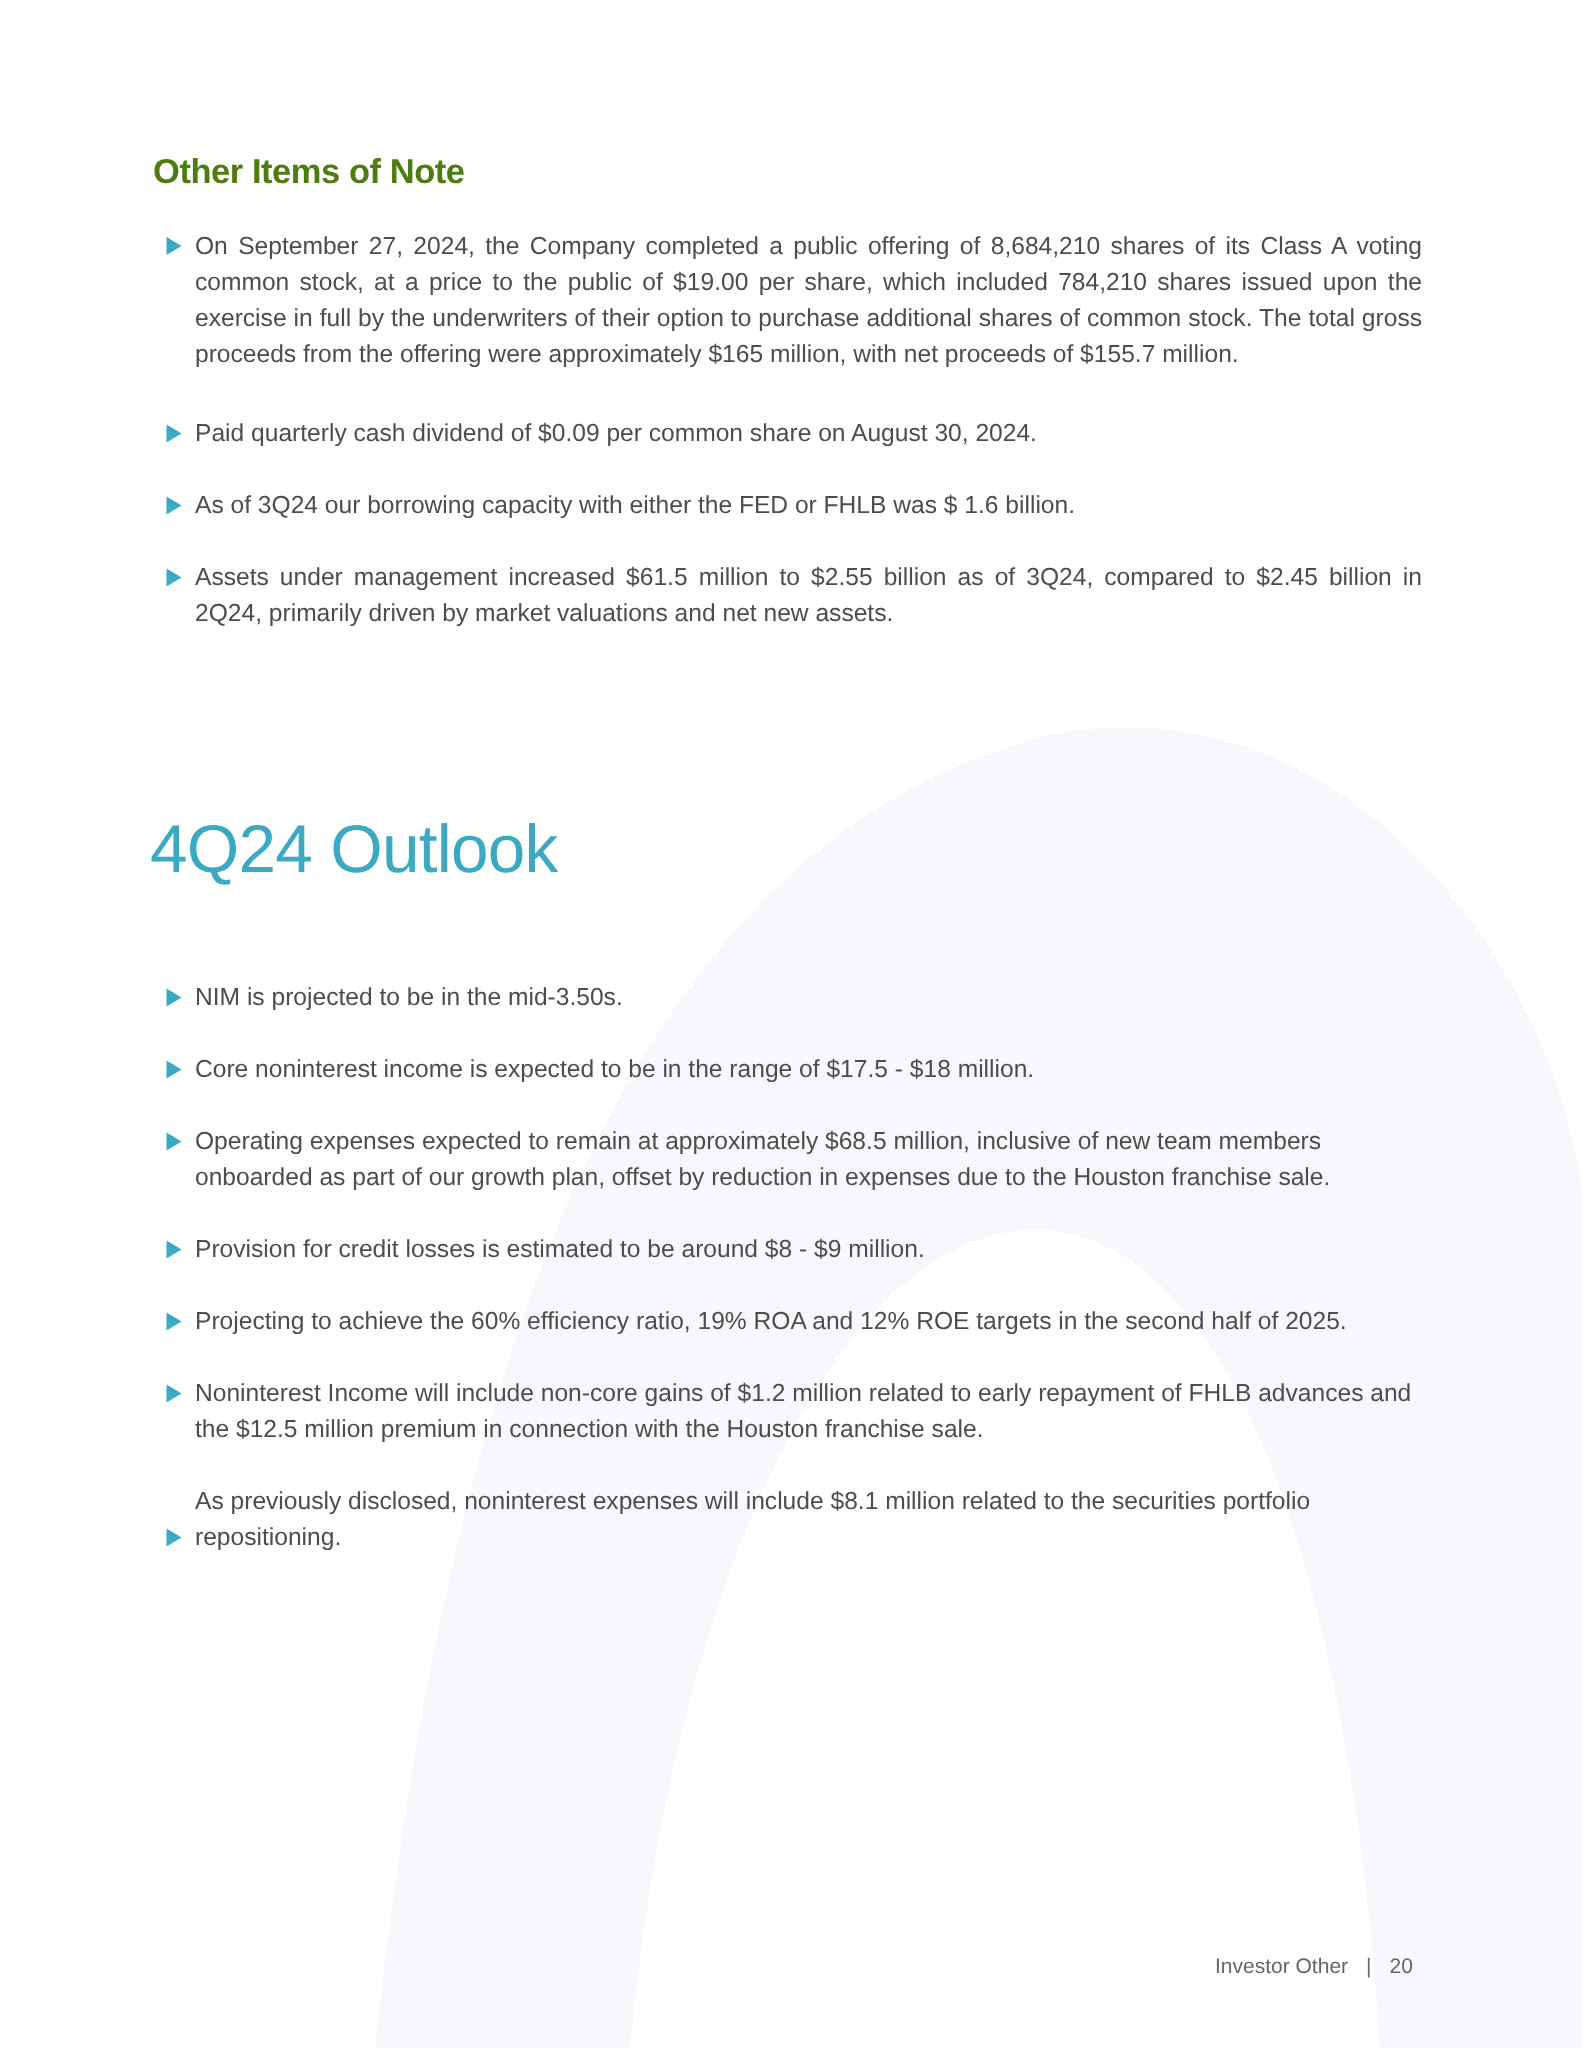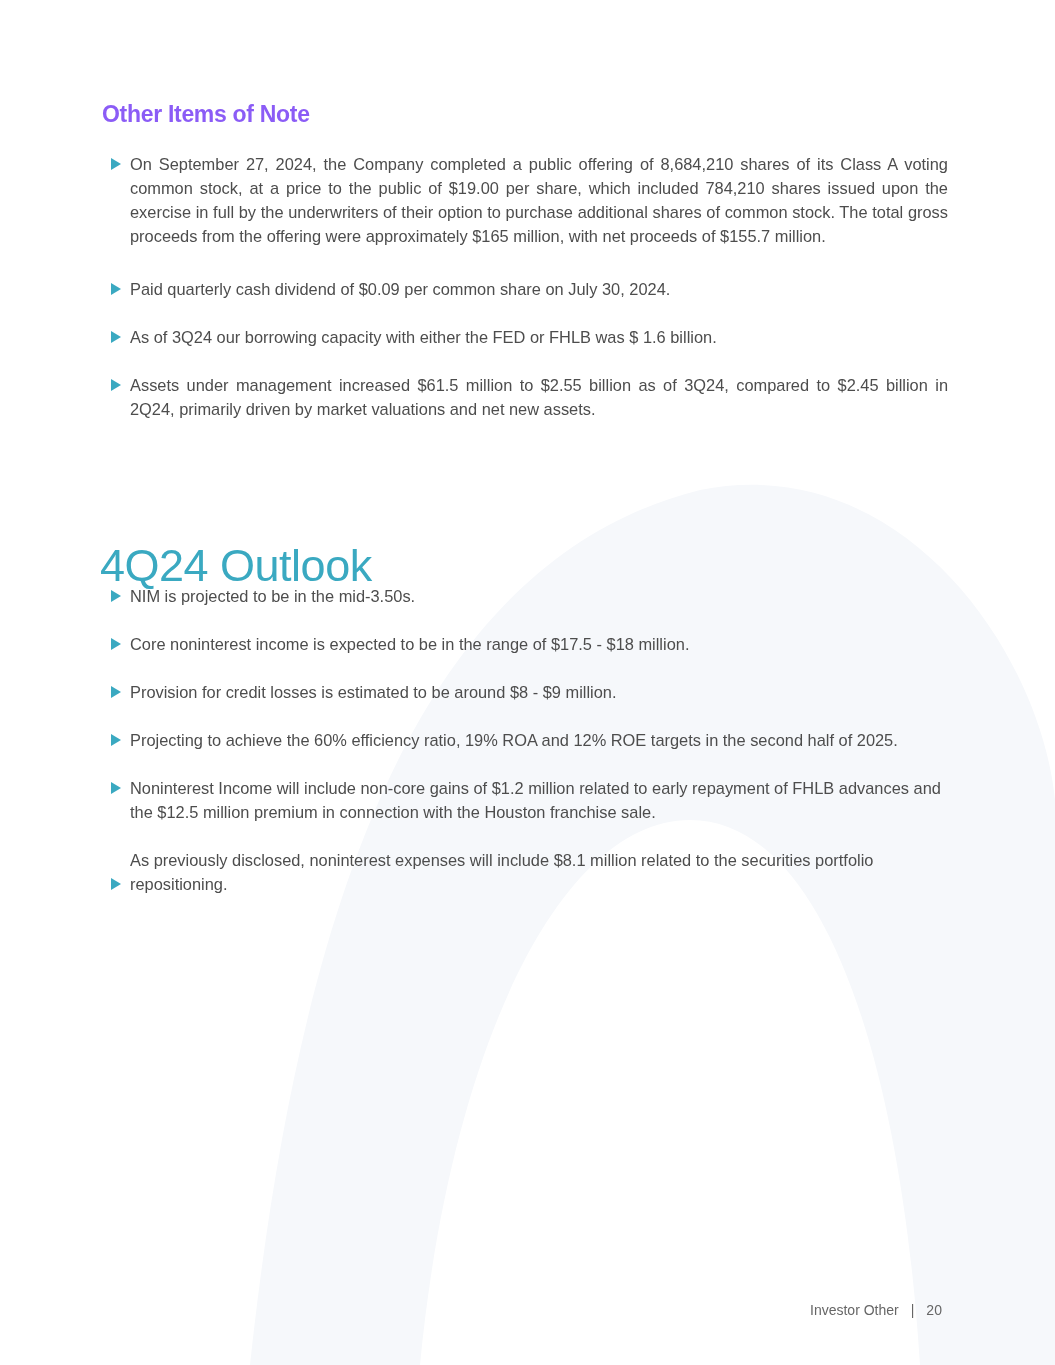--- a/index.html
+++ b/index.html
@@ -6,36 +6,36 @@
   body {
     width:1055px; height:1365px; position:relative; overflow:hidden;
     background:#ffffff;
     font-family:"Liberation Sans", "DejaVu Sans", sans-serif;
     color:#4a4a4a;
   }
   .watermark { position:absolute; left:0; top:0; width:1055px; height:1365px; z-index:0; }
   .page { position:absolute; left:0; top:0; width:1055px; height:1365px; z-index:1; }
   .h2 {
     position:absolute; left:102px; top:101px;
-    font-size:23px; font-weight:bold; color:#8b5cf6; letter-spacing:-0.3px;
+    font-size:23px; font-weight:bold; color:#4d7c0f; letter-spacing:-0.3px;
   }
   .h1 {
     position:absolute; left:100px; top:540px;
     font-size:45px; font-weight:normal; color:#3aa9c1; letter-spacing:-0.5px;
   }
   .list { position:absolute; left:108px; width:840px; margin:0; padding:0; list-style:none; }
   .list li { position:relative; padding-left:22px; font-size:16.4px; line-height:24px; color:#4d4d4d; }
   .bullet {
     position:absolute; left:3px; top:6px; width:0; height:0;
     border-top:6px solid transparent; border-bottom:6px solid transparent;
     border-left:10px solid #3aa9c1;
   }
   .list1 { top:152px; }
   .list1 li { text-align:justify; }
-  .list2 { top:584px; }
+  .list2 { top:653px; }
   .list1 li.i0 { margin-bottom:29px; }
   .list1 li.i1, .list1 li.i2 { margin-bottom:24px; }
   .list2 li { margin-bottom:24px; }
   .list2 li.last .bullet { top:30px; }
   .footer {
     position:absolute; left:810px; top:1302px; font-size:14px; color:#666;
   }
   .footer .sep { margin:0 12px; }
 </style>
 </head>
@@ -43,30 +43,31 @@
 
 <svg class="watermark" viewBox="0 0 1055 1365">
   <path d="M250 1365 C 300 900, 420 560, 700 490 C 900 450, 1040 650, 1055 800 L1055 1365 L 920 1365 C 900 1050, 820 820, 690 820 C 560 820, 450 1050, 420 1365 Z" fill="#f6f8fb"></path>
 </svg>
 
 <div class="page">
   <div class="h2">Other Items of Note</div>
 
   <ul class="list list1">
     <li class="i0"><span class="bullet"></span><span>On September 27, 2024, the Company completed a public offering of 8,684,210 shares of its Class A voting common stock, at a price to the public of $19.00 per share, which included 784,210 shares issued upon the exercise in full by the underwriters of their option to purchase additional shares of common stock. The total gross proceeds from the offering were approximately $165 million, with net proceeds of $155.7 million.</span></li>
-    <li class="i1"><span class="bullet"></span><span>Paid quarterly cash dividend of $0.09 per common share on July 30, 2024.</span></li>
+    <li class="i1"><span class="bullet"></span><span>Paid quarterly cash dividend of $0.09 per common share on August 30, 2024.</span></li>
     <li class="i2"><span class="bullet"></span><span>As of 3Q24 our borrowing capacity with either the FED or FHLB was $ 1.6 billion.</span></li>
     <li class="i3"><span class="bullet"></span><span>Assets under management increased $61.5 million to $2.55 billion as of 3Q24, compared to $2.45 billion in 2Q24, primarily driven by market valuations and net new assets.</span></li>
   </ul>
 
   <div class="h1">4Q24 Outlook</div>
 
   <ul class="list list2">
     <li><span class="bullet"></span><span>NIM is projected to be in the mid-3.50s.</span></li>
     <li><span class="bullet"></span><span>Core noninterest income is expected to be in the range of $17.5 - $18 million.</span></li>
+    <li><span class="bullet"></span><span>Operating expenses expected to remain at approximately $68.5 million, inclusive of new team members onboarded as part of our growth plan, offset by reduction in expenses due to the Houston franchise sale.</span></li>
     <li><span class="bullet"></span><span>Provision for credit losses is estimated to be around $8 - $9 million.</span></li>
     <li><span class="bullet"></span><span>Projecting to achieve the 60% efficiency ratio, 19% ROA and 12% ROE targets in the second half of 2025.</span></li>
     <li><span class="bullet"></span><span>Noninterest Income will include non-core gains of $1.2 million related to early repayment of FHLB advances and the $12.5 million premium in connection with the Houston franchise sale.</span></li>
     <li class="last"><span class="bullet"></span><span>As previously disclosed, noninterest expenses will include $8.1 million related to the securities portfolio repositioning.</span></li>
   </ul>
 
   <div class="footer">
     <span>Investor Other</span><span class="sep">|</span><span>20</span>
   </div>
 </div>

